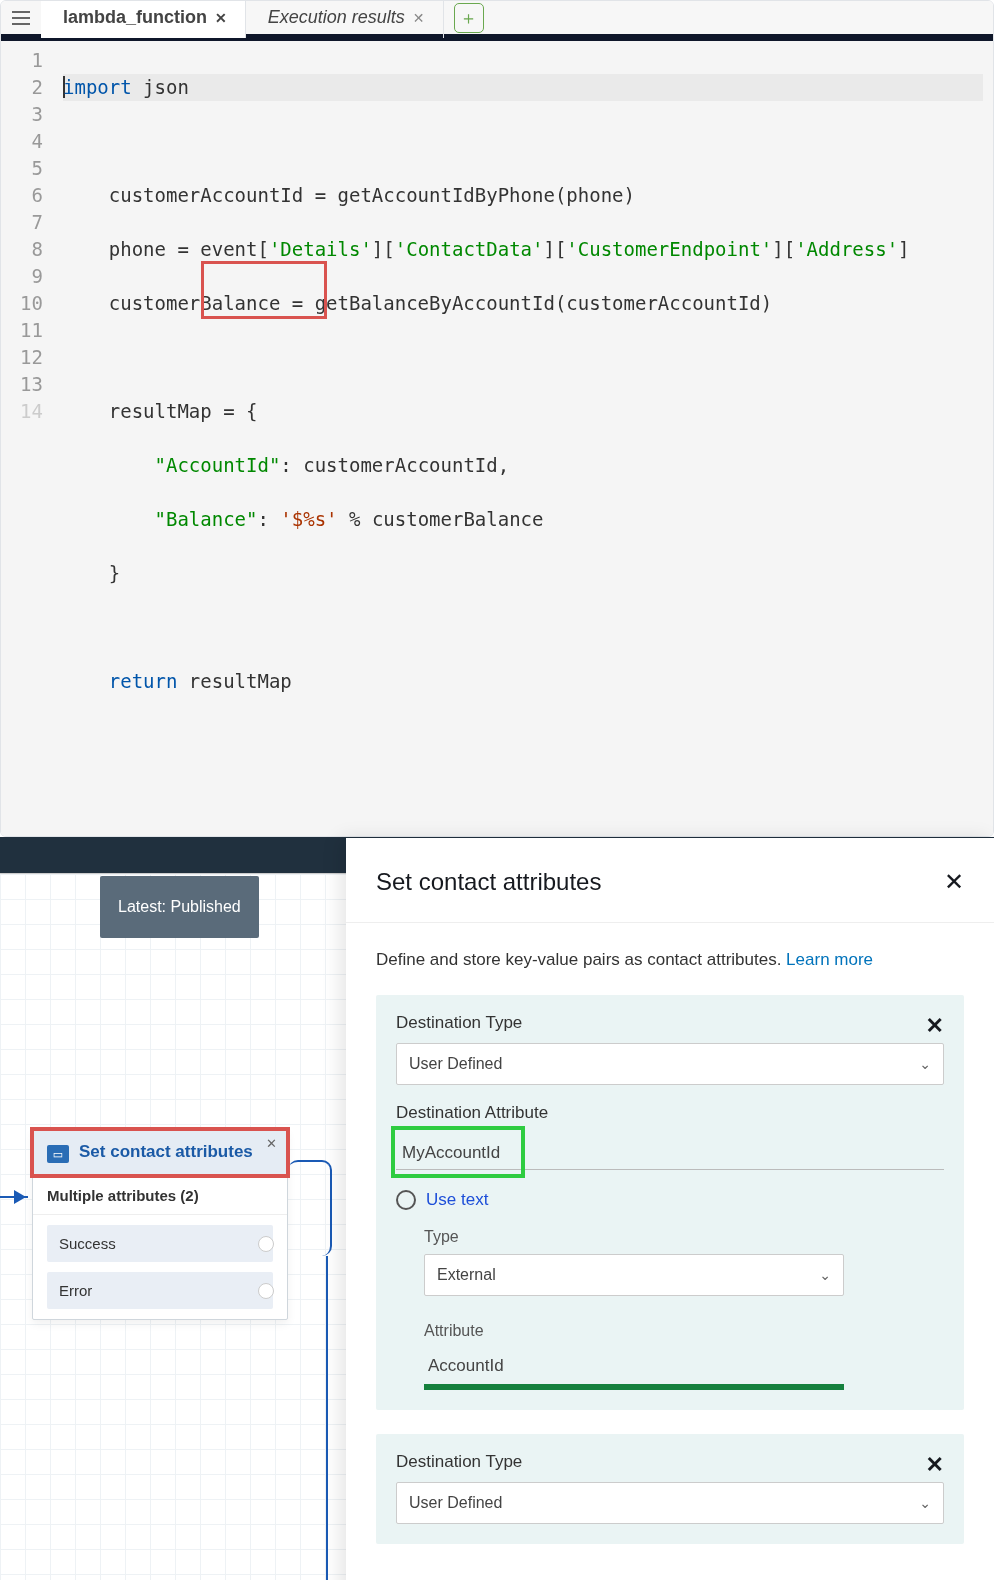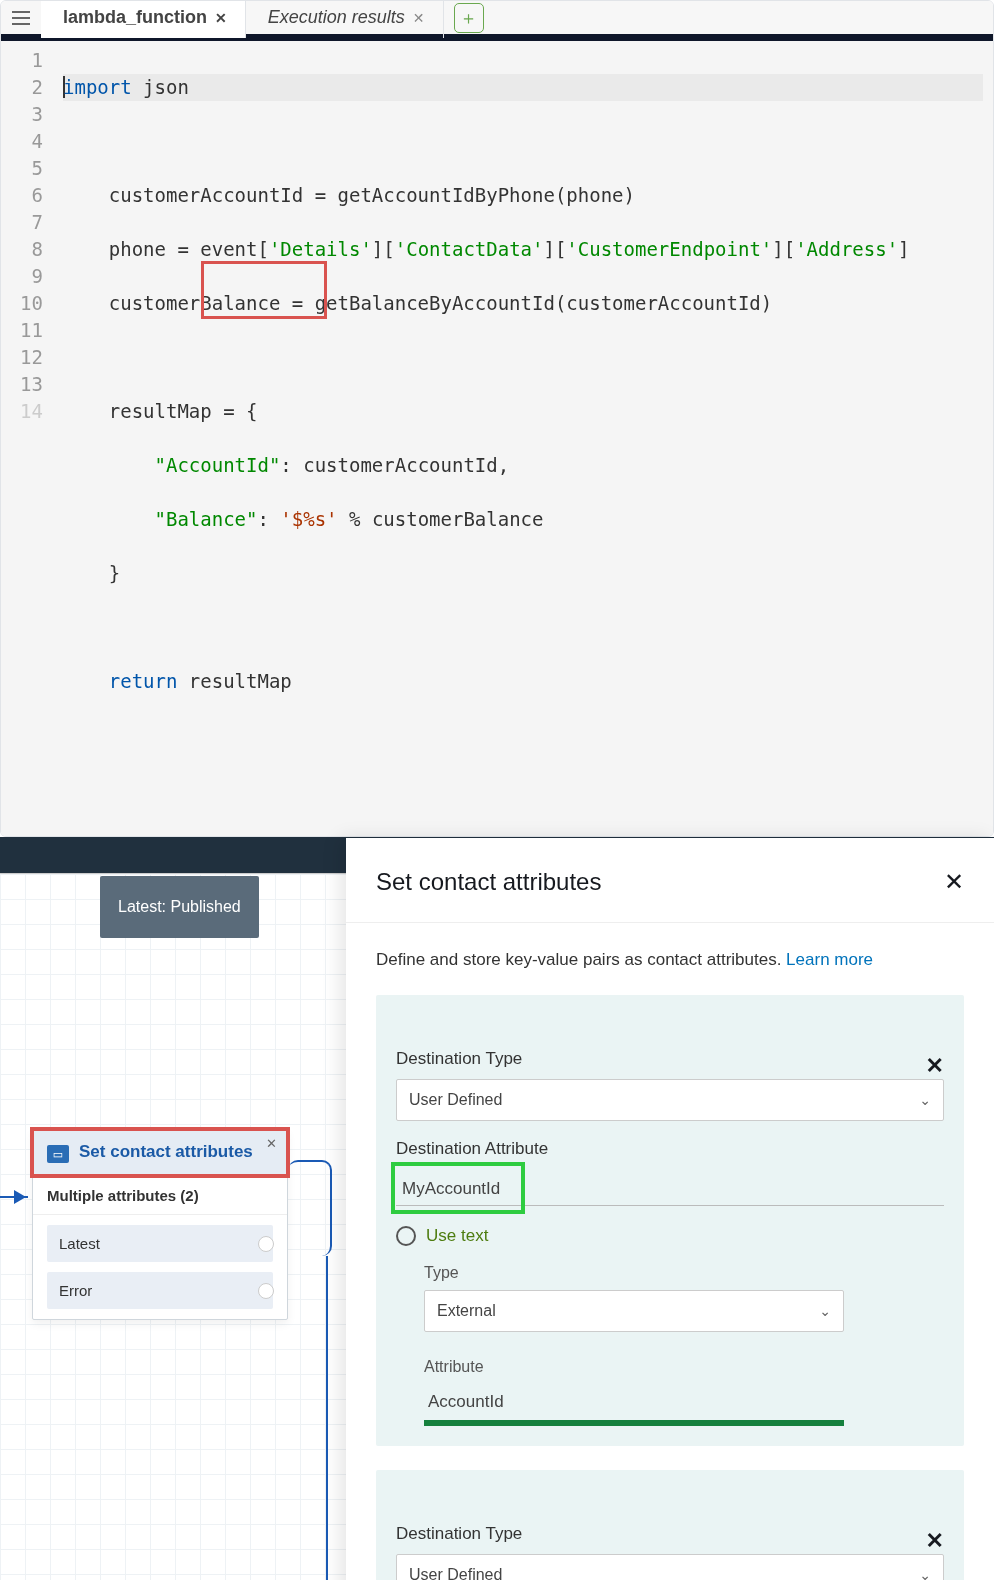--- a/index.html
+++ b/index.html
@@ -121,36 +121,36 @@
   }
   .sp-head { padding: 4px 30px 26px; display: flex; justify-content: space-between; align-items: center; border-bottom: 1px solid #eee;}
   .sp-head h2 { font-size: 24px; font-weight: 400; }
   .sp-head .close { font-size: 24px; cursor: pointer; }
   .sp-body { padding: 26px 30px 0; }
   .sp-desc { font-size: 17px; color: #333; line-height: 22px; }
   .sp-desc a { color: #0073bb; text-decoration: none; }
   .card {
     background: #eaf4f4; border-radius: 2px; padding: 18px 20px 20px; margin-top: 24px;
   }
-  .card-row-head { display:flex; justify-content:space-between; align-items:flex-end;margin-top:36px; }
+  .card-row-head { display:flex; justify-content:space-between; align-items:flex-start; }
   .card-label { font-size: 17px; color: #333; margin-bottom: 10px; }
   .card .sel {
     background: #fff; border: 1px solid #ccc; border-radius: 2px;
     padding: 10px 12px; font-size: 16px; color: #444; width: 100%;
     display:flex;justify-content:space-between;align-items:center;cursor:pointer;
     min-height: 42px;
   }
   .card .sel.narrow { width: 420px; }
   .chev { color: #666; font-size: 14px; }
   .dest-attr {
     border: none; border-bottom: 1px solid #bbb; background: transparent;
     font-size: 17px; padding: 8px 4px; margin-top: 2px; width: 100%;
     color: #444;
   }
-  .radio-row { display:flex;align-items:center;gap:10px;margin-top:20px;font-size:17px;color:#4d7c0f; }
+  .radio-row { display:flex;align-items:center;gap:10px;margin-top:20px;font-size:17px;color:#1d4ed8; }
   .radio {
     width:20px;height:20px;border:2px solid #555;border-radius:50%;
     display:flex;align-items:center;justify-content:center;flex-shrink:0;
   }
   .radio.on { border-color:#0073bb; }
   .radio.on::after { content:"";width:10px;height:10px;background:#0073bb;border-radius:50%; }
   .sub-section { margin-left: 28px; margin-top: 18px; }
   .sub-section .lbl { font-size: 16px; color: #555; margin-bottom: 8px; }
   .attr-text { font-size: 17px; color: #444; padding: 8px 4px; border-bottom:6px solid #15803d;}
   .green-box { outline: 4px solid #2ecc40; outline-offset: 3px; display:inline-block; }
@@ -224,21 +224,21 @@
     <div class="connector" style="left:288px;top:286px;width:44px;height:96px;border-left:none;border-bottom:none"></div>
     <div class="connector" style="left:288px;top:382px;width:40px;height:390px;border-left:none;border-top:none;border-radius:0 0 10px 0"></div>
 
     <div class="flow-block">
       <div class="flow-head red-outline">
         <div class="icon-sq">▭</div>
         <div class="title">Set contact attributes</div>
         <div class="close">✕</div>
       </div>
       <div class="flow-sub">Multiple attributes (2)</div>
-      <div class="flow-row">Latest</div>
+      <div class="flow-row">Success</div>
       <div class="flow-row">Error</div>
     </div>
 
     <div class="side-panel">
       <div class="sp-head">
         <h2>Set contact attributes</h2>
         <span class="close">✕</span>
       </div>
       <div class="sp-body">
         <p class="sp-desc">

